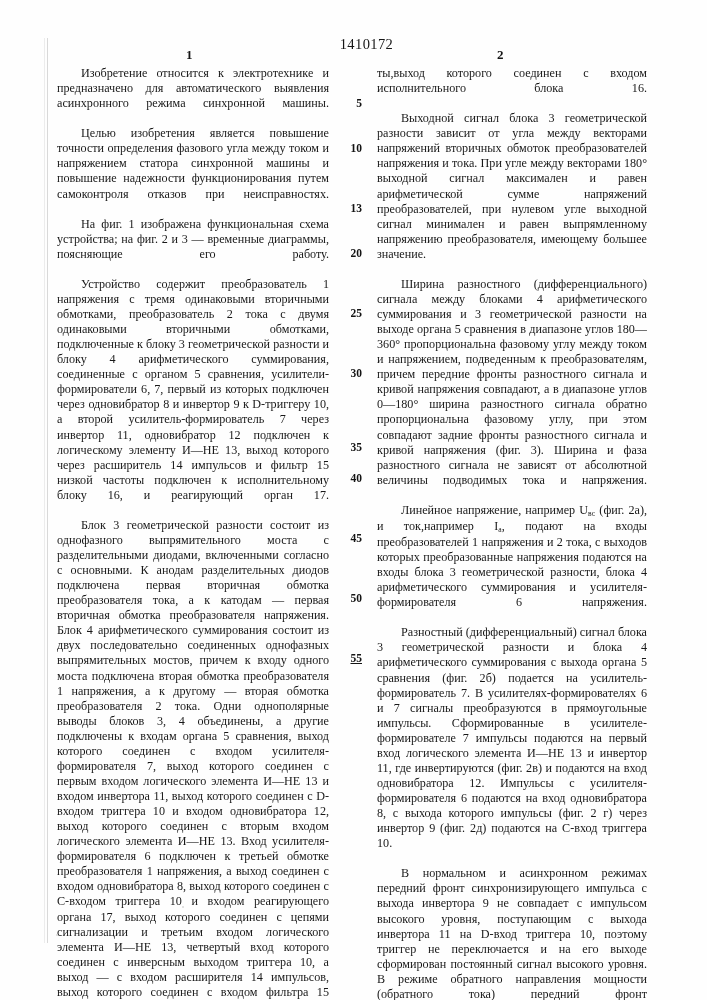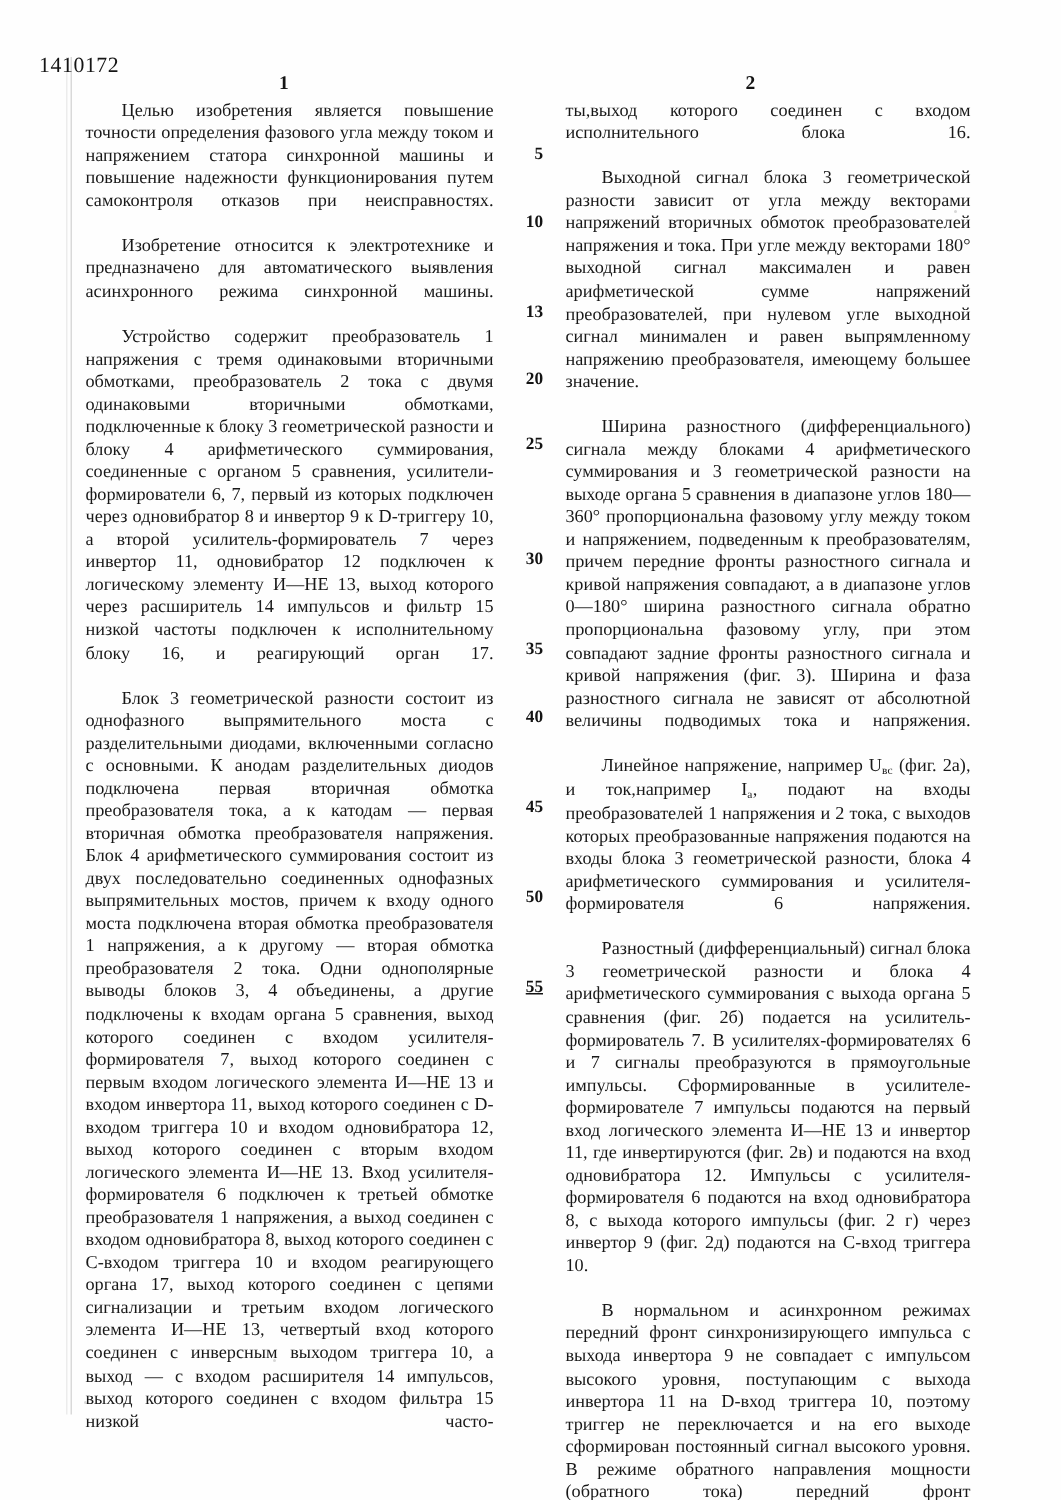--- a/index.html
+++ b/index.html
@@ -40,20 +40,21 @@
     height: 905px;
     background: #ececec;
   }
 
   
   .patent-number {
     position: absolute;
     left: 0;
     right: 0;
     top: 36px;
+    text-align: center;
     font-size: 14.5px;
     letter-spacing: 0.4px;
     color: #151515;
     padding-left: 26px;
   }
   .col-num {
     position: absolute;
     top: 47px;
     font-size: 13px;
     font-weight: bold;
@@ -135,34 +136,35 @@
 <div class="page">
 
   <div class="scan-edge-left2"></div>
   <div class="scan-edge-left"></div>
 
   <div class="patent-number">1410172</div>
   <div class="col-num col-num-left">1</div>
   <div class="col-num col-num-right">2</div>
 
   <div class="column col-left" id="col-left">
+      <p>Изобретение относится к электротехнике и предназначено для автоматического выявления асинхронного режима синхронной машины.</p>
       <p>Целью изобретения является повышение точности определения фазового угла между током и напряжением статора синхронной машины и повышение надежности функционирования путем самоконтроля отказов при неисправностях.</p>
-      <p>Изобретение относится к электротехнике и предназначено для автоматического выявления асинхронного режима синхронной машины.</p>
+      <p>На фиг. 1 изображена функциональная схема устройства; на фиг. 2 и 3 — временные диаграммы, поясняющие его работу.</p>
       <p>Устройство содержит преобразователь 1 напряжения с тремя одинаковыми вторичными обмотками, преобразователь 2 тока с двумя одинаковыми вторичными обмотками, подключенные к блоку 3 геометрической разности и блоку 4 арифметического суммирования, соединенные с органом 5 сравнения, усилители-формирователи 6, 7, первый из которых подключен через одновибратор 8 и инвертор 9 к D-триггеру 10, а второй усилитель-формирователь 7 через инвертор 11, одновибратор 12 подключен к логическому элементу И—НЕ 13, выход которого через расширитель 14 импульсов и фильтр 15 низкой частоты подключен к исполнительному блоку 16, и реагирующий орган 17.</p>
       <p>Блок 3 геометрической разности состоит из однофазного выпрямительного моста с разделительными диодами, включенными согласно с основными. К анодам разделительных диодов подключена первая вторичная обмотка преобразователя тока, а к катодам — первая вторичная обмотка преобразователя напряжения. Блок 4 арифметического суммирования состоит из двух последовательно соединенных однофазных выпрямительных мостов, причем к входу одного моста подключена вторая обмотка преобразователя 1 напряжения, а к другому — вторая обмотка преобразователя 2 тока. Одни однополярные выводы блоков 3, 4 объединены, а другие подключены к входам органа 5 сравнения, выход которого соединен с входом усилителя-формирователя 7, выход которого соединен с первым входом логического элемента И—НЕ 13 и входом инвертора 11, выход которого соединен с D-входом триггера 10 и входом одновибратора 12, выход которого соединен с вторым входом логического элемента И—НЕ 13. Вход усилителя-формирователя 6 подключен к третьей обмотке преобразователя 1 напряжения, а выход соединен с входом одновибратора 8, выход которого соединен с С-входом триггера 10 и входом реагирующего органа 17, выход которого соединен с цепями сигнализации и третьим входом логического элемента И—НЕ 13, четвертый вход которого соединен с инверсным выходом триггера 10, а выход — с входом расширителя 14 импульсов, выход которого соединен с входом фильтра 15 низкой часто-</p>
     </div>
 
   <div class="line-numbers" id="gutter">
       <span style="top: 31px;">5</span>
       <span style="top: 76px;">10</span>
       <span style="top: 136px;">13</span>
       <span style="top: 181px;">20</span>
-      <span style="top: 224px; margin-left: 24px;">25</span>
+      <span style="top: 241px; margin-left: 24px;">25</span>
       <span style="top: 301px;">30</span>
-      <span style="top: 361px;">35</span>
+      <span style="top: 375px;">35</span>
       <span style="top: 406px;">40</span>
       <span style="top: 466px; text-align: right;">45</span>
       <span style="top: 526px;">50</span>
       <span style="top: 586px; text-decoration: underline;">55</span>
     </div>
 
   <div class="column col-right" id="col-right">
       <p class="cont">ты,выход которого соединен с входом исполнительного блока 16.</p>
       <p>Выходной сигнал блока 3 геометрической разности зависит от угла между векторами напряжений вторичных обмоток преобразователей напряжения и тока. При угле между векторами 180° выходной сигнал максимален и равен арифметической сумме напряжений преобразователей, при нулевом угле выходной сигнал минимален и равен выпрямленному напряжению преобразователя, имеющему большее значение.</p>
       <p>Ширина разностного (дифференциального) сигнала между блоками 4 арифметического суммирования и 3 геометрической разности на выходе органа 5 сравнения в диапазоне углов 180—360° пропорциональна фазовому углу между током и напряжением, подведенным к преобразователям, причем передние фронты разностного сигнала и кривой напряжения совпадают, а в диапазоне углов 0—180° ширина разностного сигнала обратно пропорциональна фазовому углу, при этом совпадают задние фронты разностного сигнала и кривой напряжения (фиг. 3). Ширина и фаза разностного сигнала не зависят от абсолютной величины подводимых тока и напряжения.</p>

